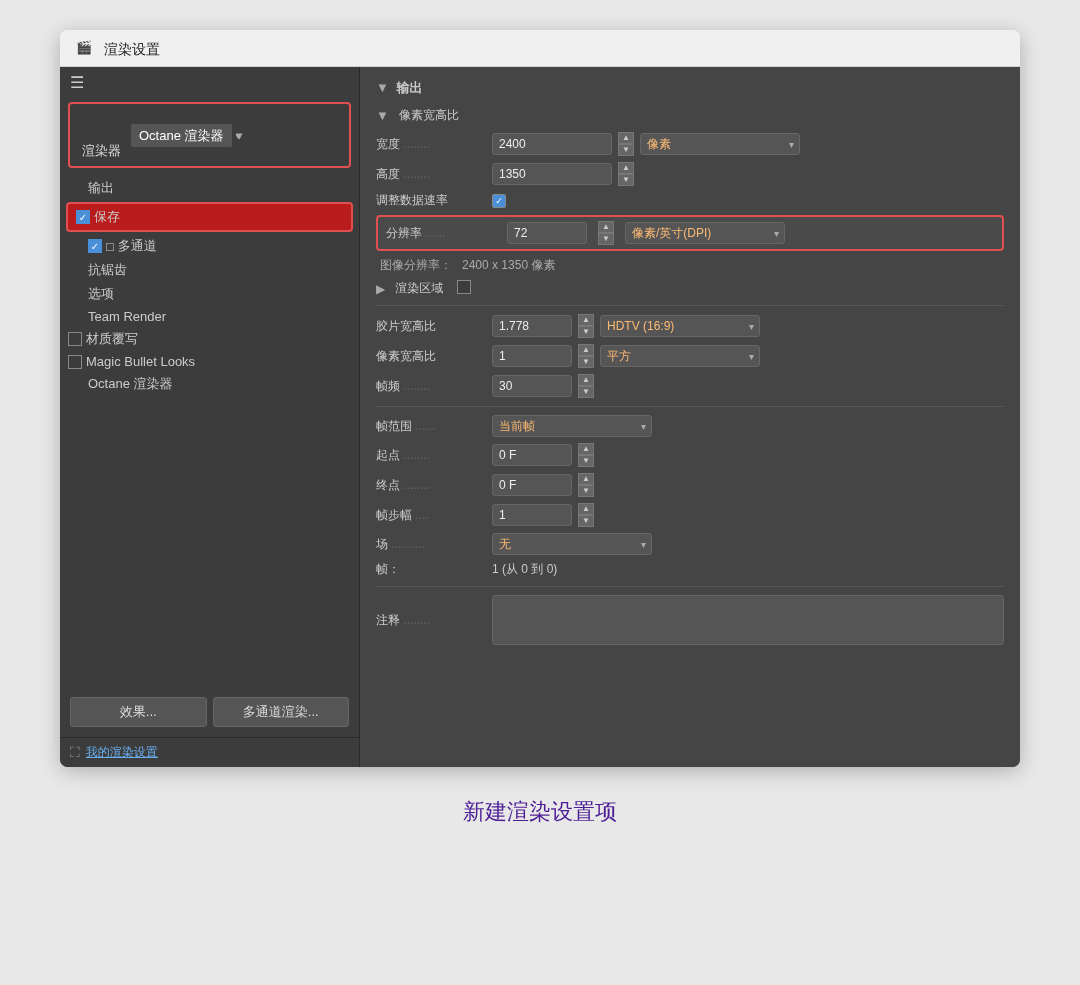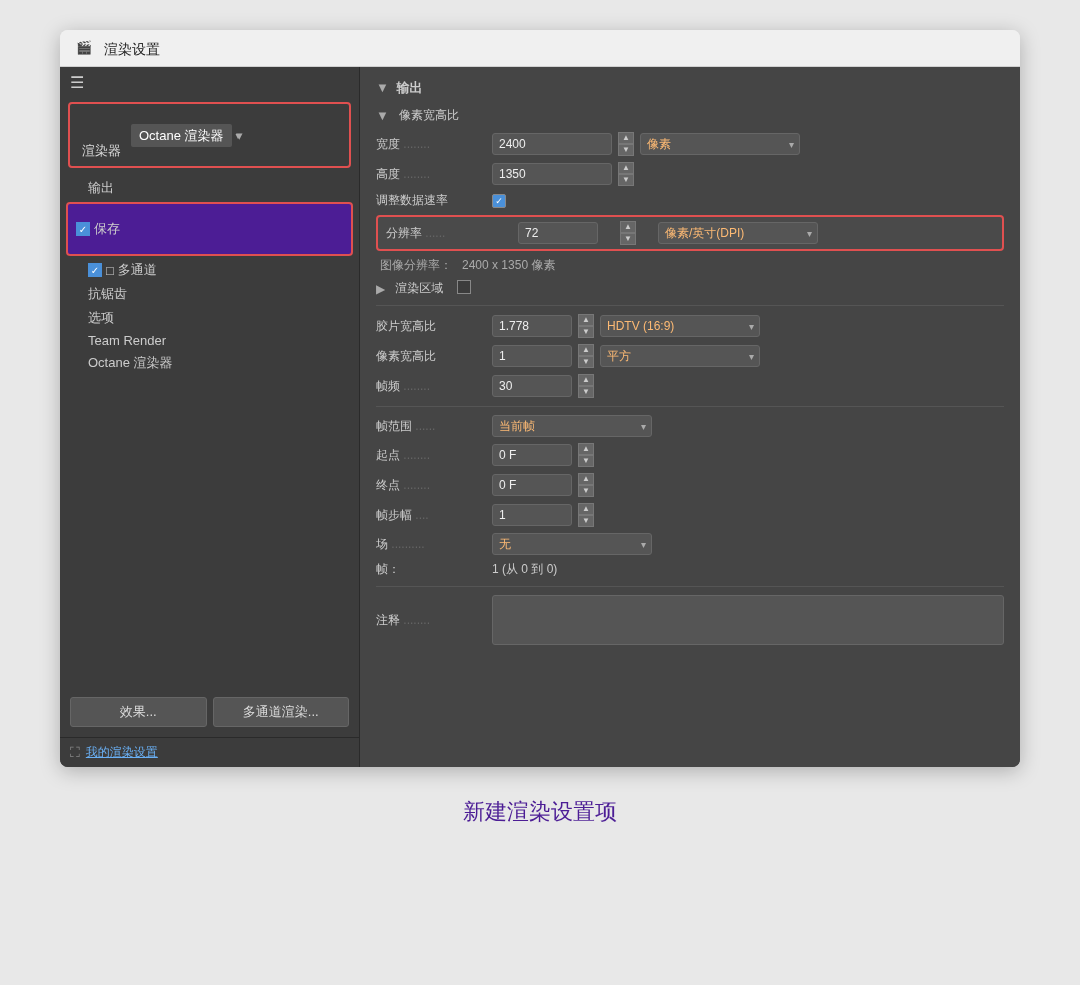--- a/index.html
+++ b/index.html
@@ -115,23 +115,23 @@
       padding: 3px 10px 3px 8px;
       color: #ccc;
       font-size: 13px;
       gap: 4px;
       cursor: pointer;
     }
 
     .nav-item.highlighted {
       border: 2px solid #e05050;
       border-radius: 4px;
-      background: #4c1d95;
+      background: #b91c1c;
       margin: 2px 6px;
-      padding: 16px 8px;
+      padding: 4px 8px;
     }
 
     .checkbox {
       width: 14px;
       height: 14px;
       border: 1px solid #888;
       background: #555;
       display: flex;
       align-items: center;
       justify-content: center;
@@ -312,21 +312,21 @@
     .checkbox-small::after {
       content: "✓";
       color: white;
       font-size: 9px;
     }
 
     .resolution-row {
       display: flex;
       align-items: center;
       margin-bottom: 6px;
-      gap: 22px;
+      gap: 11px;
       border: 2px solid #e05050;
       border-radius: 4px;
       padding: 4px 8px;
       background: #4a4a4a;
     }
 
     .resolution-label {
       color: #ccc;
       font-size: 12px;
       min-width: 110px;
@@ -415,21 +415,29 @@
 
       <div class="nav-item nav-indent">
         <span>选项</span>
       </div>
 
 
       <div class="nav-item nav-indent">
         <span>Team Render</span>
       </div>
 
-
+      <div class="nav-item">
+        <div class="checkbox empty"></div>
+        <span>材质覆写</span>
+      </div>
+
+      <div class="nav-item">
+        <div class="checkbox empty"></div>
+        <span>Magic Bullet Looks</span>
+      </div>
 
       <div class="nav-item nav-indent">
         <span>Octane 渲染器</span>
       </div>
 
       <div style="flex:1;"></div>
       <div class="btn-row">
         <button class="btn">效果...</button>
         <button class="btn">多通道渲染...</button>
       </div>

